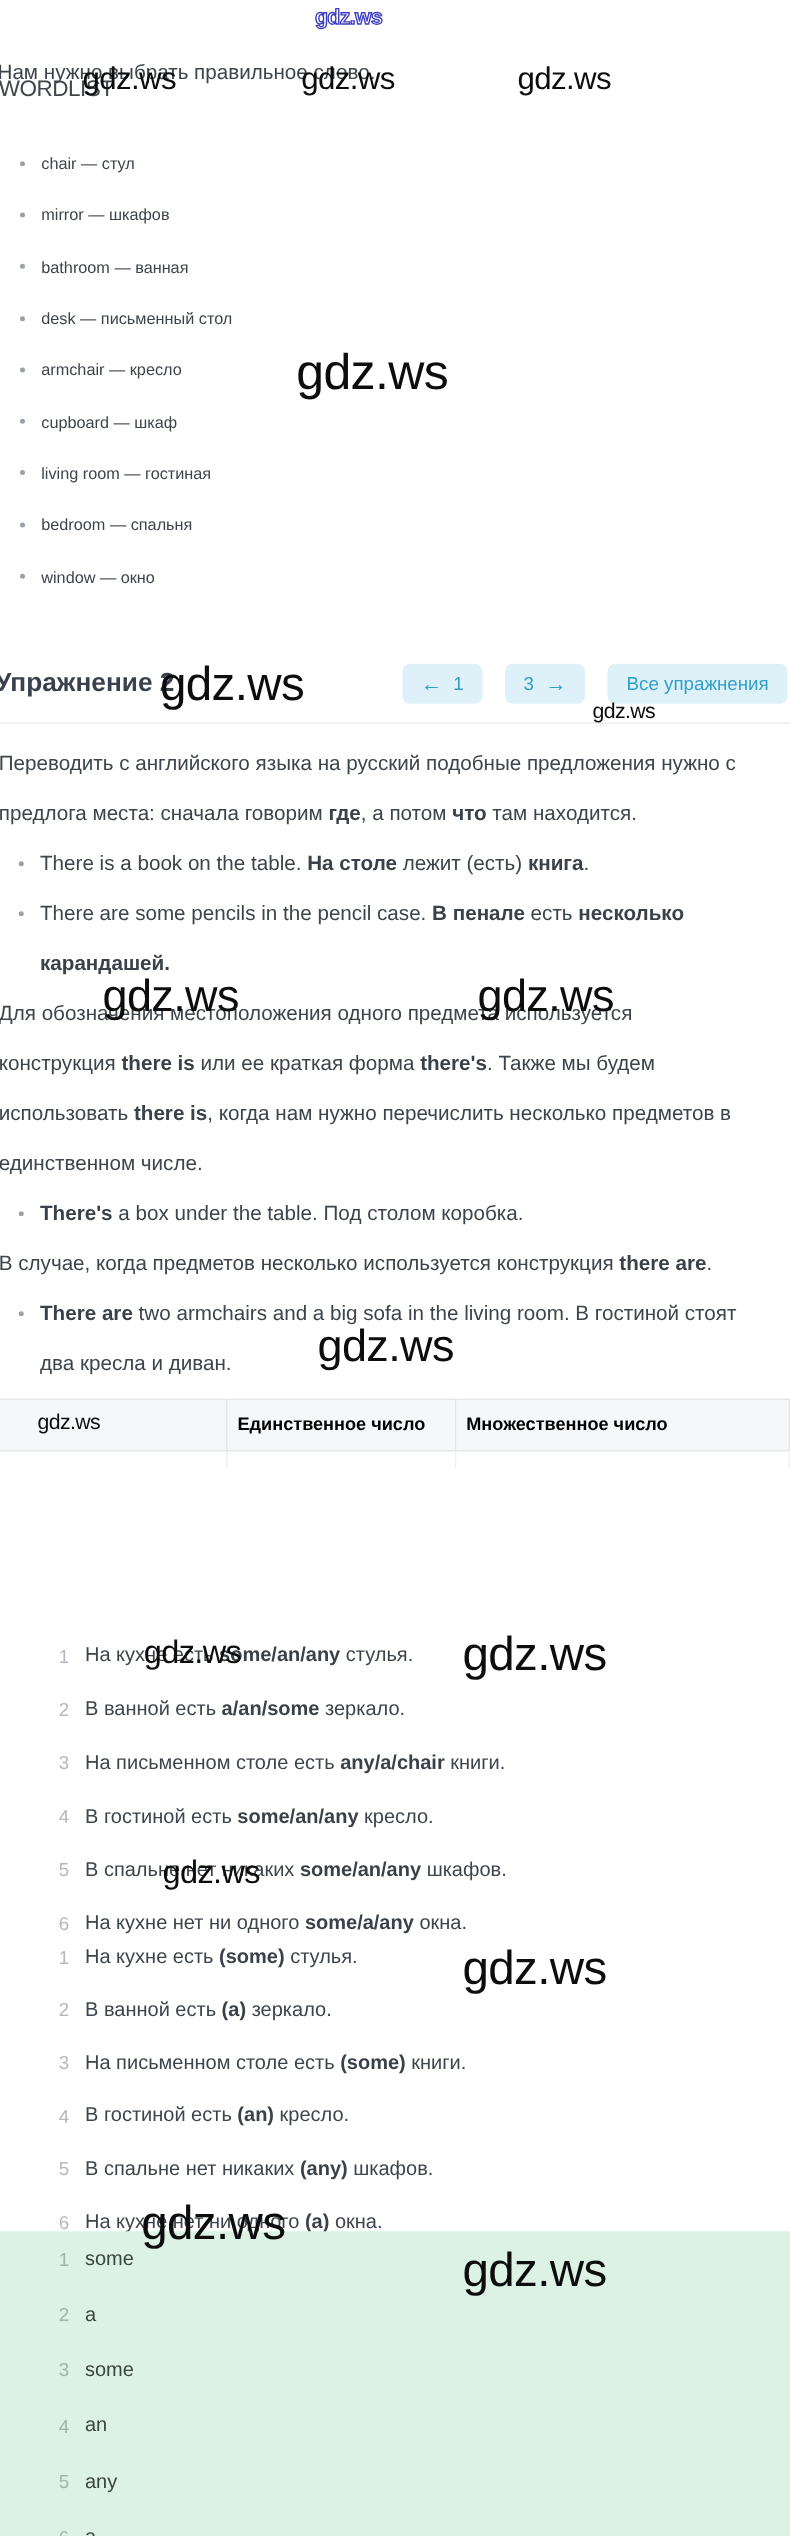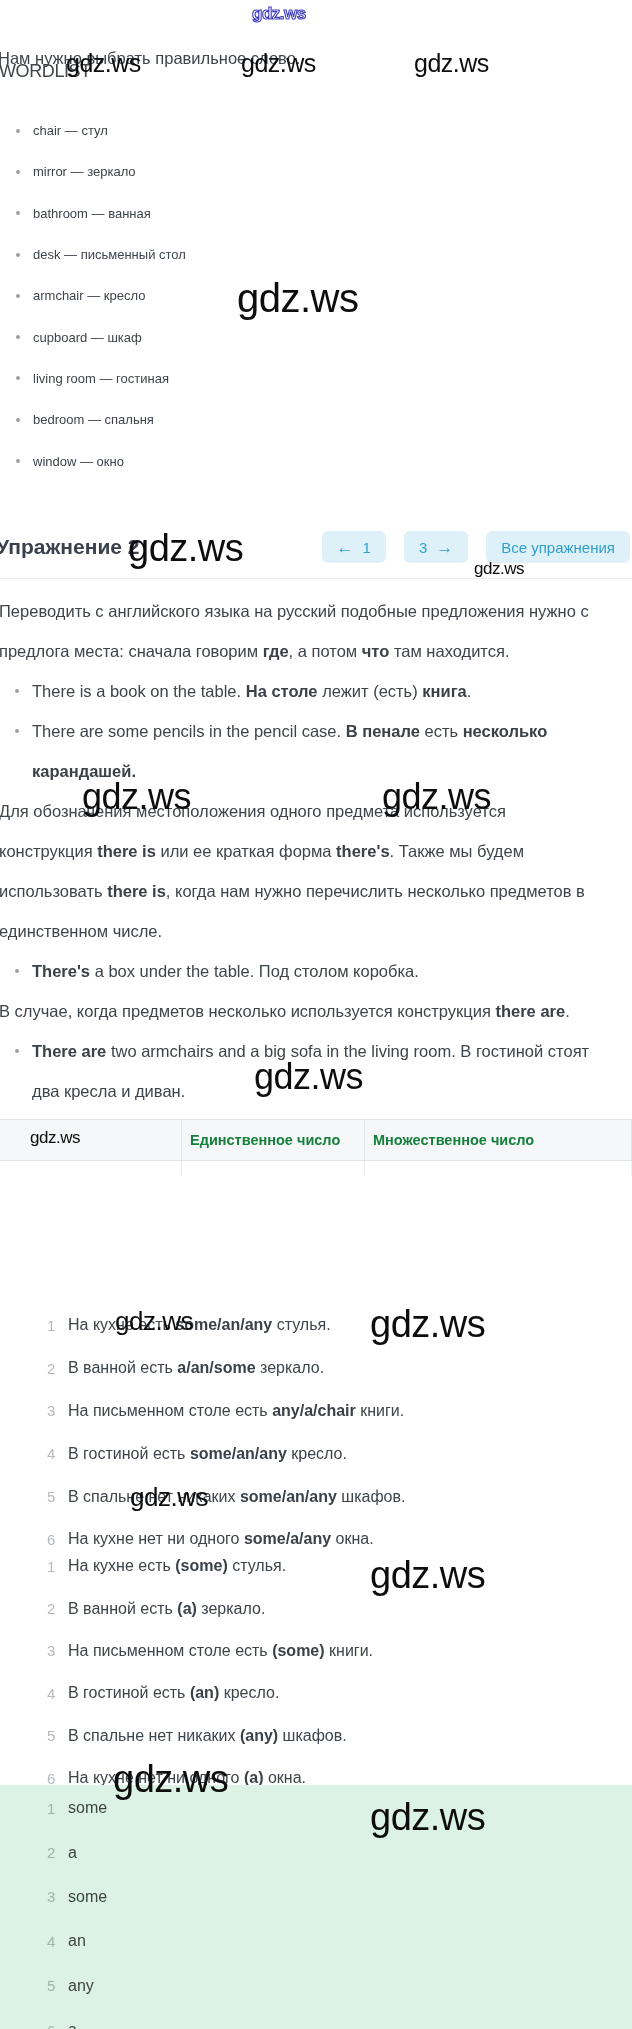--- a/index.html
+++ b/index.html
@@ -39,21 +39,21 @@
   .theory p { margin:0; }
   .theory b, .task b { font-weight:700; color:#3b4148; }
   .ex-list li { position:relative; padding-left:33px; }
   .ex-list li::before { content:''; position:absolute; left:16px; top:18px;
                         width:4px; height:4px; border-radius:50%; }
   .mt11{margin-top:11px} .mt9{margin-top:9px} .mt3{margin-top:3px}
   .mt1{margin-top:1px} .mt14{margin-top:14px}
 
   table.grid { width:633px; border-collapse:collapse; margin-top:8px; table-layout:fixed; }
   table.grid th { height:36px; background:#f6f7f8; border:1px solid #e2e5e7;
-                  font-size:14.5px; font-weight:700; color:#15803d; text-align:left;
+                  font-size:14.5px; font-weight:700; color:#000000; text-align:left;
                   padding:0 0 0 8px; }
   table.grid td.spacer { height:12px; border-left:1px solid #eceef0; border-right:1px solid #eceef0; }
   .c1{width:173px} .c2{width:174px}
 
   .task { position:absolute; left:0; width:628px; }
   .task li { display:flex; align-items:center; font-size:16px; }
   .task .num { flex:none; width:21px; padding-left:7px; font-size:15px; color:#b4b9bd; }
   .task-a { top:1288px; } .task-a li { height:42.8px; }
   .task-b { top:1529px; } .task-b li { height:42.4px; }
 
@@ -93,21 +93,21 @@
   <ul class="plain wordlist">
 
       <li>
         <span class="dot"></span>
         <span>chair — стул</span>
       </li>
 
 
       <li>
         <span class="dot"></span>
-        <span>mirror — зеркало</span>
+        <span>mirror — шкафов</span>
       </li>
 
       <li>
         <span class="dot"></span>
         <span>bathroom — ванная</span>
       </li>
 
       <li>
         <span class="dot"></span>
         <span>desk — письменный стол</span>

